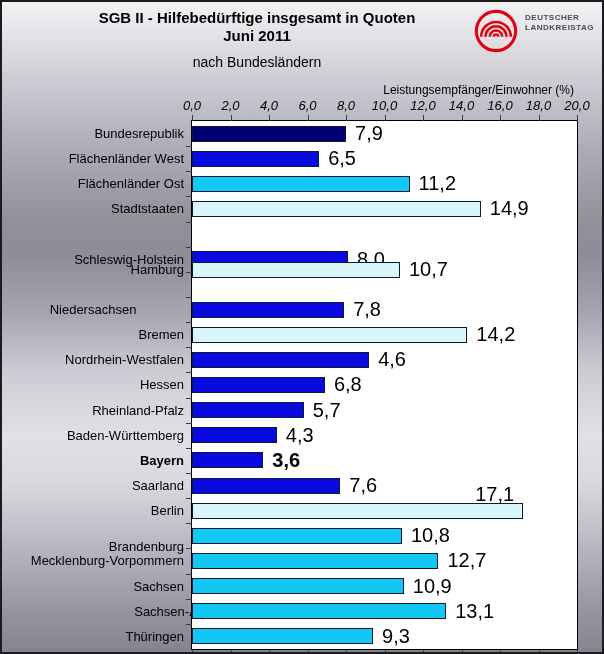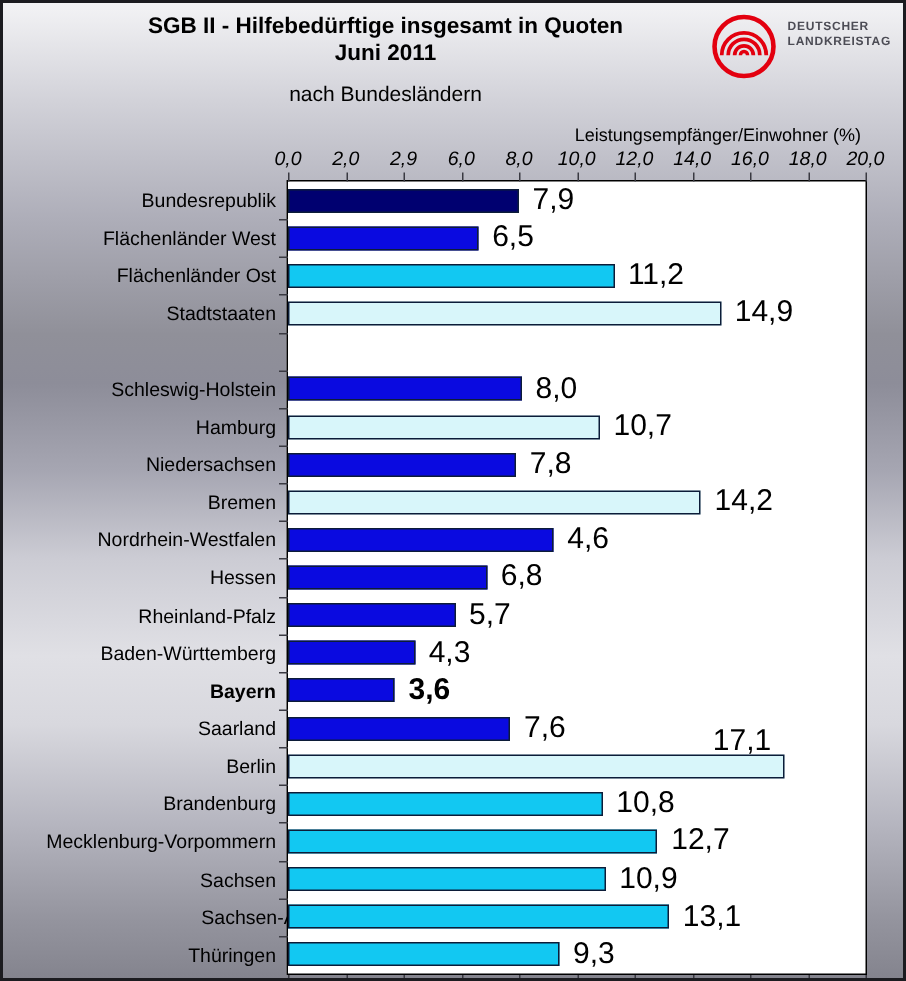--- a/index.html
+++ b/index.html
@@ -55,21 +55,21 @@
     <div class="logo-text">
       <div>DEUTSCHER</div>
       <div>LANDKREISTAG</div>
     </div>
   </div>
 
   <div class="axis-title">Leistungsempfänger/Einwohner (%)</div>
   <div class="axis-ticklabels">
       <span style="left: 190px;">0,0</span>
       <span style="left: 228.5px;">2,0</span>
-      <span style="left: 267px;">2,9</span>
+      <span style="left: 267px;">4,0</span>
       <span style="left: 305.5px;">6,0</span>
       <span style="left: 344px;">8,0</span>
       <span style="left: 382.5px;">10,0</span>
       <span style="left: 421px;">12,0</span>
       <span style="left: 459.5px;">14,0</span>
       <span style="left: 498px;">16,0</span>
       <span style="left: 536.5px;">18,0</span>
       <span style="left: 575px;">20,0</span>
     </div>
 
@@ -140,27 +140,27 @@
         <div class="bar-value" style="left: 487.825px; line-height: 25.1429px;">14,9</div>
       </div>
       <div class="chart-row" style="top: 100.571px; height: 25.1429px;">
         <div class="row-label" style="line-height: 25.1429px;"></div>
       </div>
       <div class="chart-row" style="top: 125.714px; height: 25.1429px;">
         <div class="row-label" style="line-height: 25.1429px;">Schleswig-Holstein</div>
         <div class="bar" style="width: 154px; top: 4.57143px; background: rgb(10, 10, 224);"></div>
         <div class="bar-value" style="left: 355px; line-height: 25.1429px;">8,0</div>
       </div>
-      <div class="chart-row" style="top: 151px; height: 25.1429px;">
+      <div class="chart-row" style="top: 136px; height: 25.1429px;">
         <div class="row-label" style="line-height: 25.1429px;">Hamburg</div>
         <div class="bar" style="width: 205.975px; top: 4.57143px; background: rgb(216, 246, 250);"></div>
         <div class="bar-value" style="left: 406.975px; line-height: 25.1429px;">10,7</div>
       </div>
       <div class="chart-row" style="top: 176px; height: 25.1429px;">
-        <div class="row-label" style="line-height: 25.1429px;">Niedersachsen</div>
+        <div class="row-label" style="line-height: 25.1429px; text-align: center;">Niedersachsen</div>
         <div class="bar" style="width: 150.15px; top: 4.57143px; background: rgb(10, 10, 224);"></div>
         <div class="bar-value" style="left: 351.15px; line-height: 25.1429px;">7,8</div>
       </div>
       <div class="chart-row" style="top: 201.143px; height: 25.1429px;">
         <div class="row-label" style="line-height: 25.1429px;">Bremen</div>
         <div class="bar" style="width: 273.35px; top: 4.57143px; background: rgb(216, 246, 250);"></div>
         <div class="bar-value" style="left: 474.35px; line-height: 25.1429px;">14,2</div>
       </div>
       <div class="chart-row" style="top: 226.286px; height: 25.1429px;">
         <div class="row-label" style="line-height: 25.1429px;">Nordrhein-Westfalen</div>
@@ -191,21 +191,21 @@
         <div class="row-label" style="line-height: 25.1429px;">Saarland</div>
         <div class="bar" style="width: 146.3px; top: 4.57143px; background: rgb(10, 10, 224);"></div>
         <div class="bar-value" style="left: 347.3px; line-height: 25.1429px;">7,6</div>
       </div>
       <div class="chart-row" style="top: 377.143px; height: 25.1429px;">
         <div class="row-label" style="line-height: 25.1429px;">Berlin</div>
         <div class="bar" style="width: 329.175px; top: 4.57143px; background: rgb(216, 246, 250);"></div>
         <div class="bar-value above" style="left: 473.175px; top: -11px;">17,1</div>
       </div>
       <div class="chart-row" style="top: 402.286px; height: 25.1429px;">
-        <div class="row-label" style="line-height: 25.1429px;">Brandenburg</div>
+        <div class="row-label" style="line-height: 25.1429px; margin-top: 11px;">Brandenburg</div>
         <div class="bar" style="width: 207.9px; top: 4.57143px; background: rgb(18, 200, 242);"></div>
         <div class="bar-value" style="left: 408.9px; line-height: 25.1429px;">10,8</div>
       </div>
       <div class="chart-row" style="top: 427.429px; height: 25.1429px;">
         <div class="row-label" style="line-height: 25.1429px;">Mecklenburg-Vorpommern</div>
         <div class="bar" style="width: 244.475px; top: 4.57143px; background: rgb(18, 200, 242);"></div>
         <div class="bar-value" style="left: 445.475px; line-height: 25.1429px;">12,7</div>
       </div>
       <div class="chart-row" style="top: 452.571px; height: 25.1429px;">
         <div class="row-label" style="line-height: 25.1429px;">Sachsen</div>

